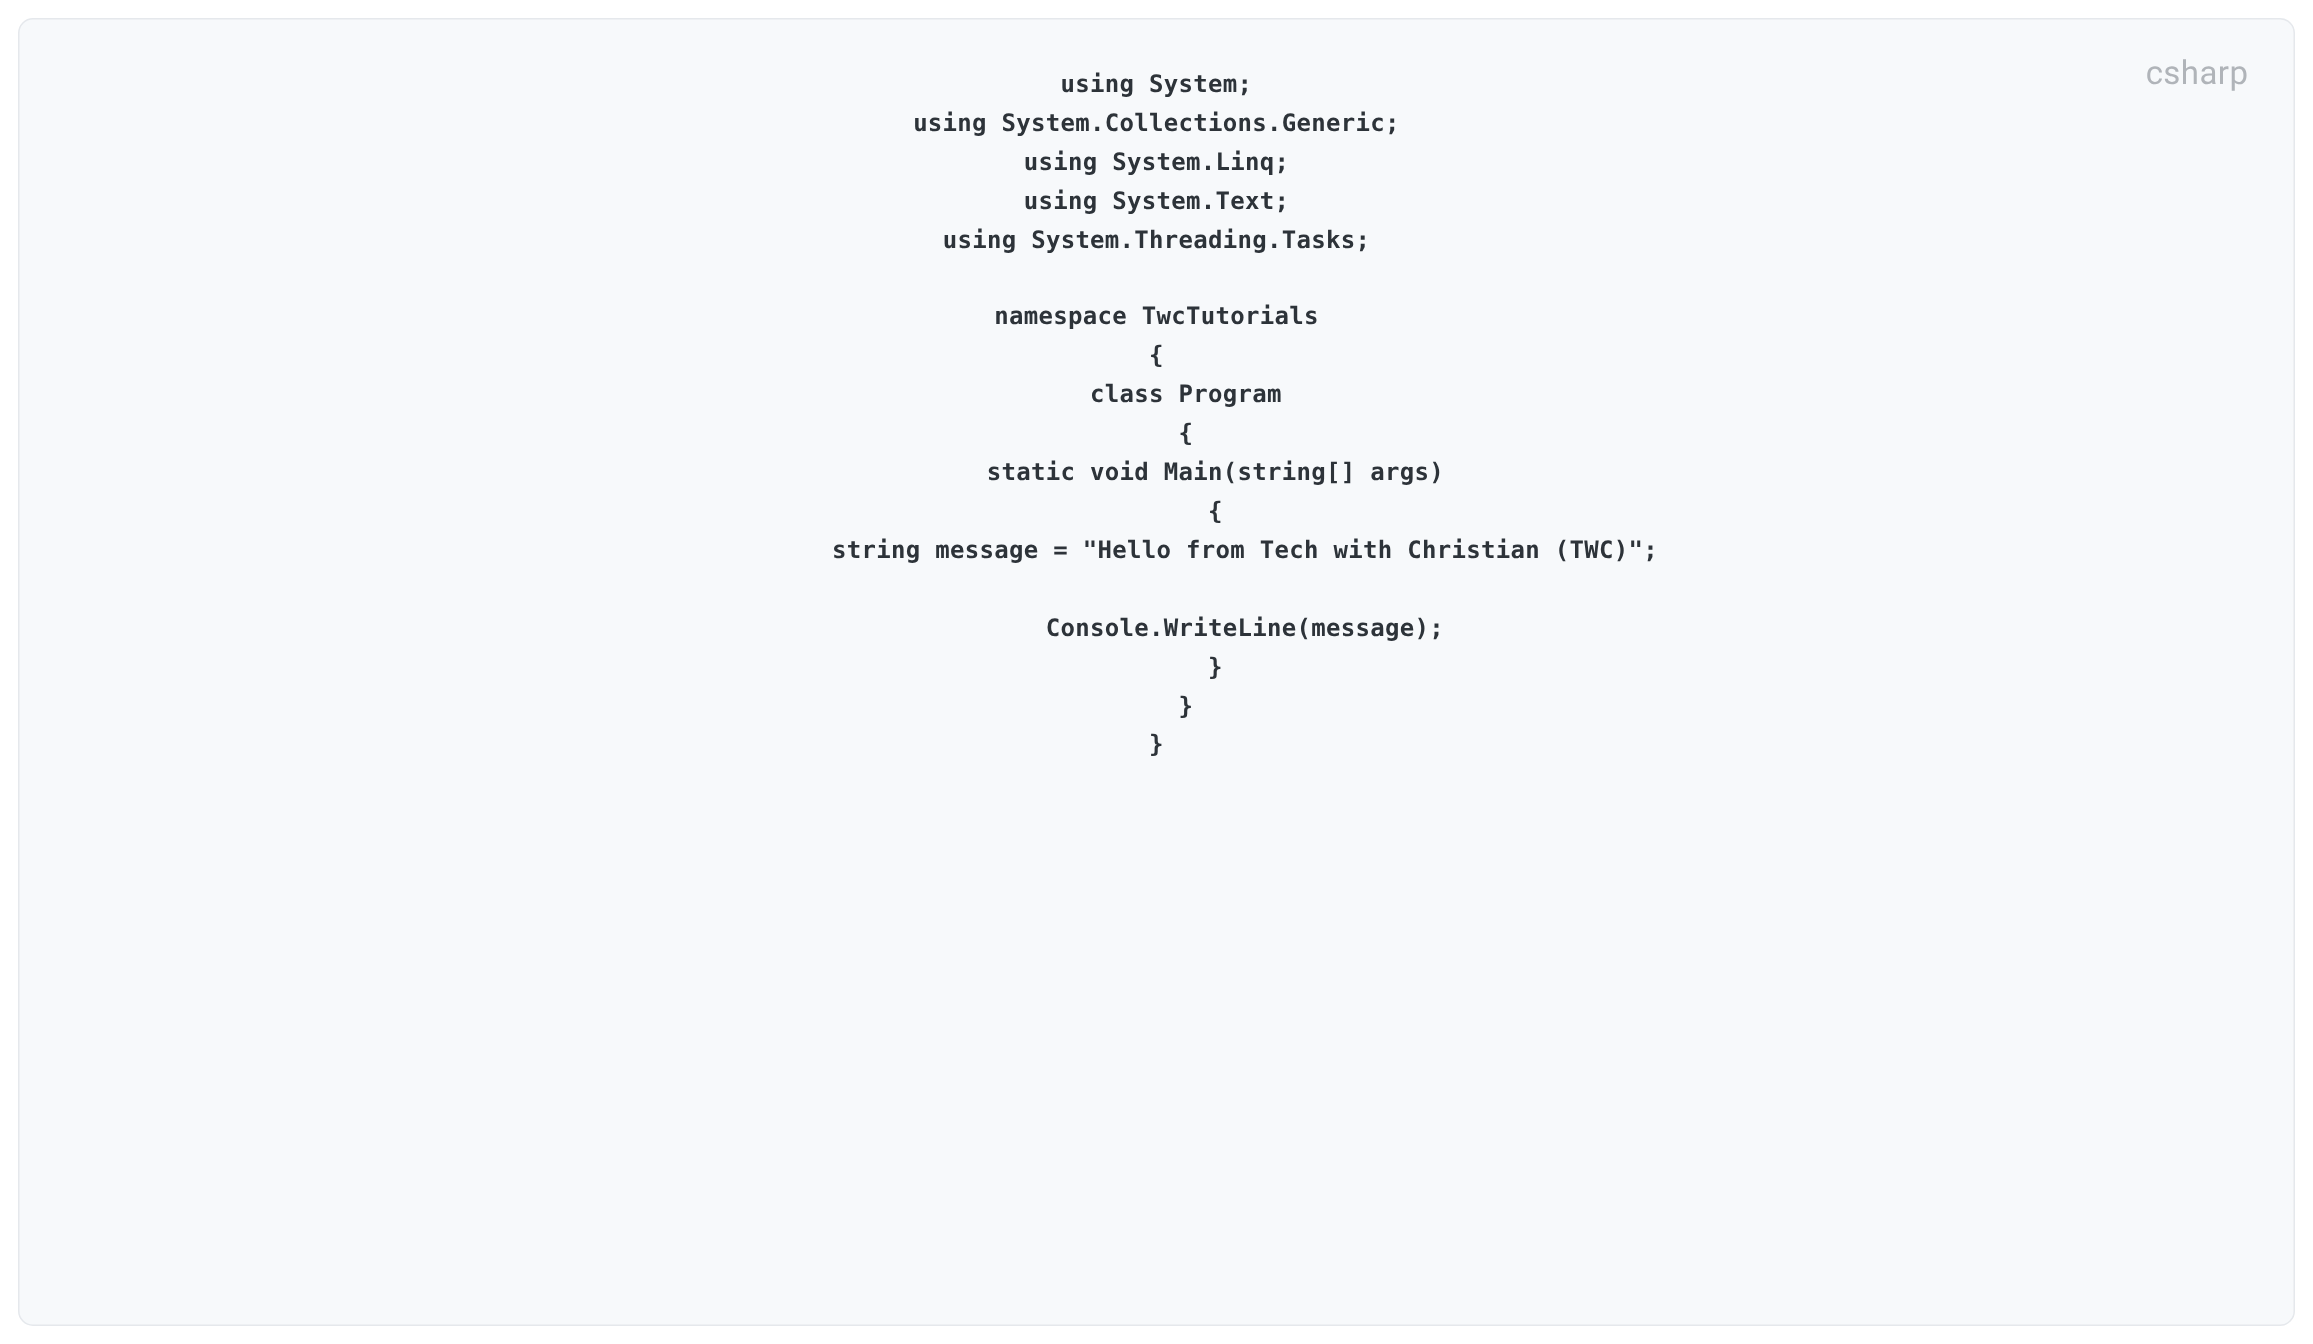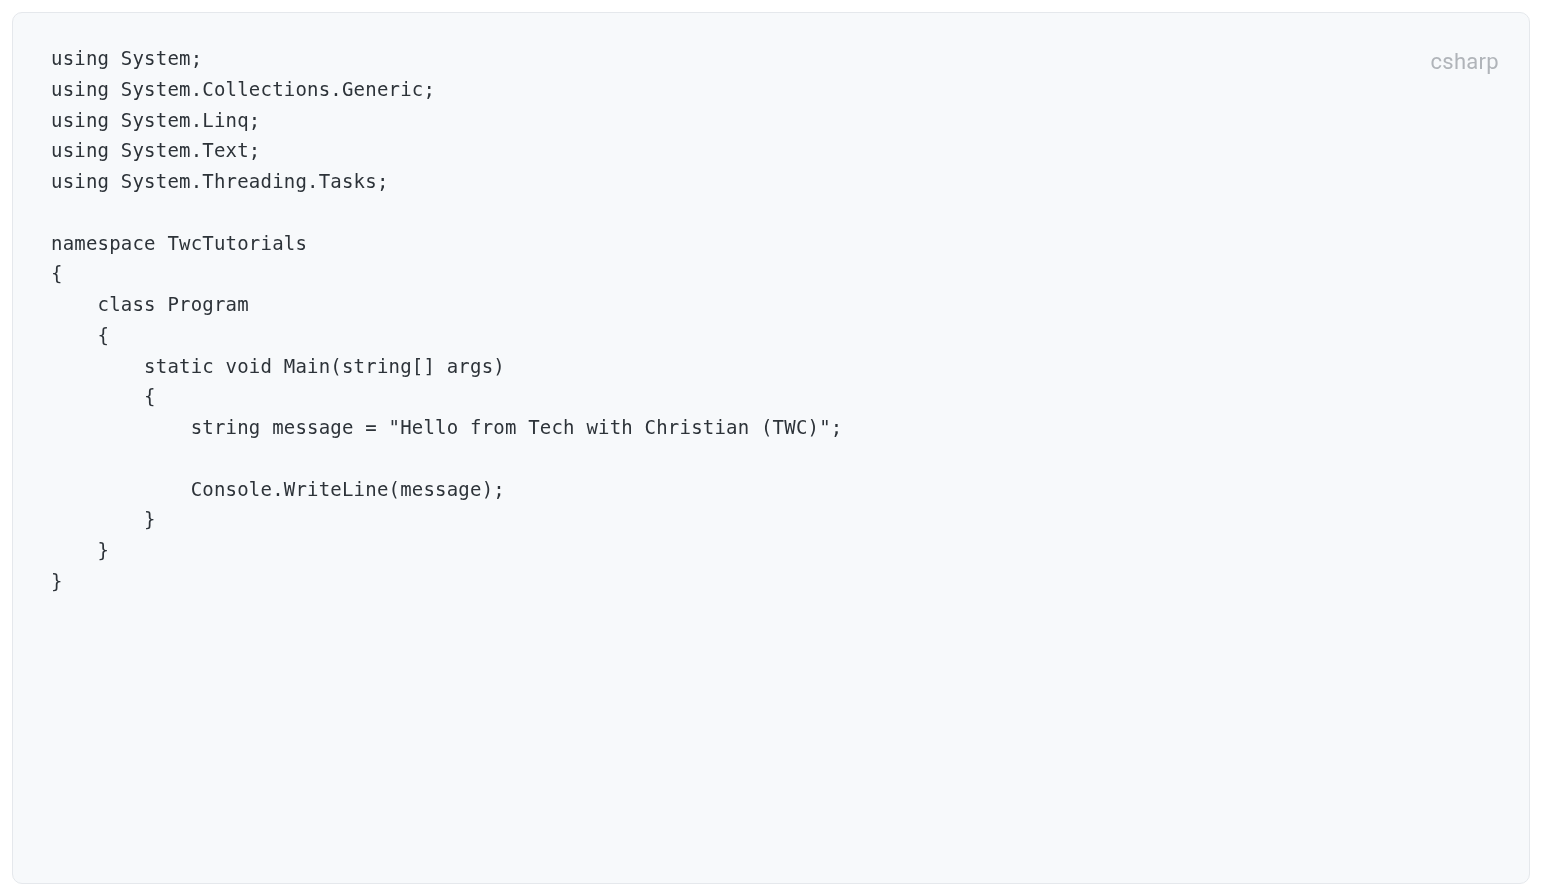--- a/index.html
+++ b/index.html
@@ -17,34 +17,35 @@
     .code-block {
       position: relative;
       background: #f7f9fb;
       border: 1px solid #e5e8ec;
       border-radius: 10px;
       padding: 30px 38px;
       height: 100%;
     }
     .lang-label {
       position: absolute;
-      top: 36px;
+      top: 24px;
       right: 30px;
       color: #b0b4b9;
       font-size: 22px;
       font-family: -apple-system, BlinkMacSystemFont, 'Segoe UI', Roboto, sans-serif;
       letter-spacing: 0.3px;
     }
     .code-content {
-      font-size: 19px;
+      font-size: 16px;
       line-height: 1.62;
       color: #2d3339;
       white-space: pre;
-      font-weight: 400;
+      font-weight: 700;
       letter-spacing: 0.2px;
+      text-align: center;
     }
   </style>
 </head>
 <body>
 
 <div class="code-block">
   <div class="lang-label">csharp</div>
   <pre class="code-content">using System;
 using System.Collections.Generic;
 using System.Linq;

